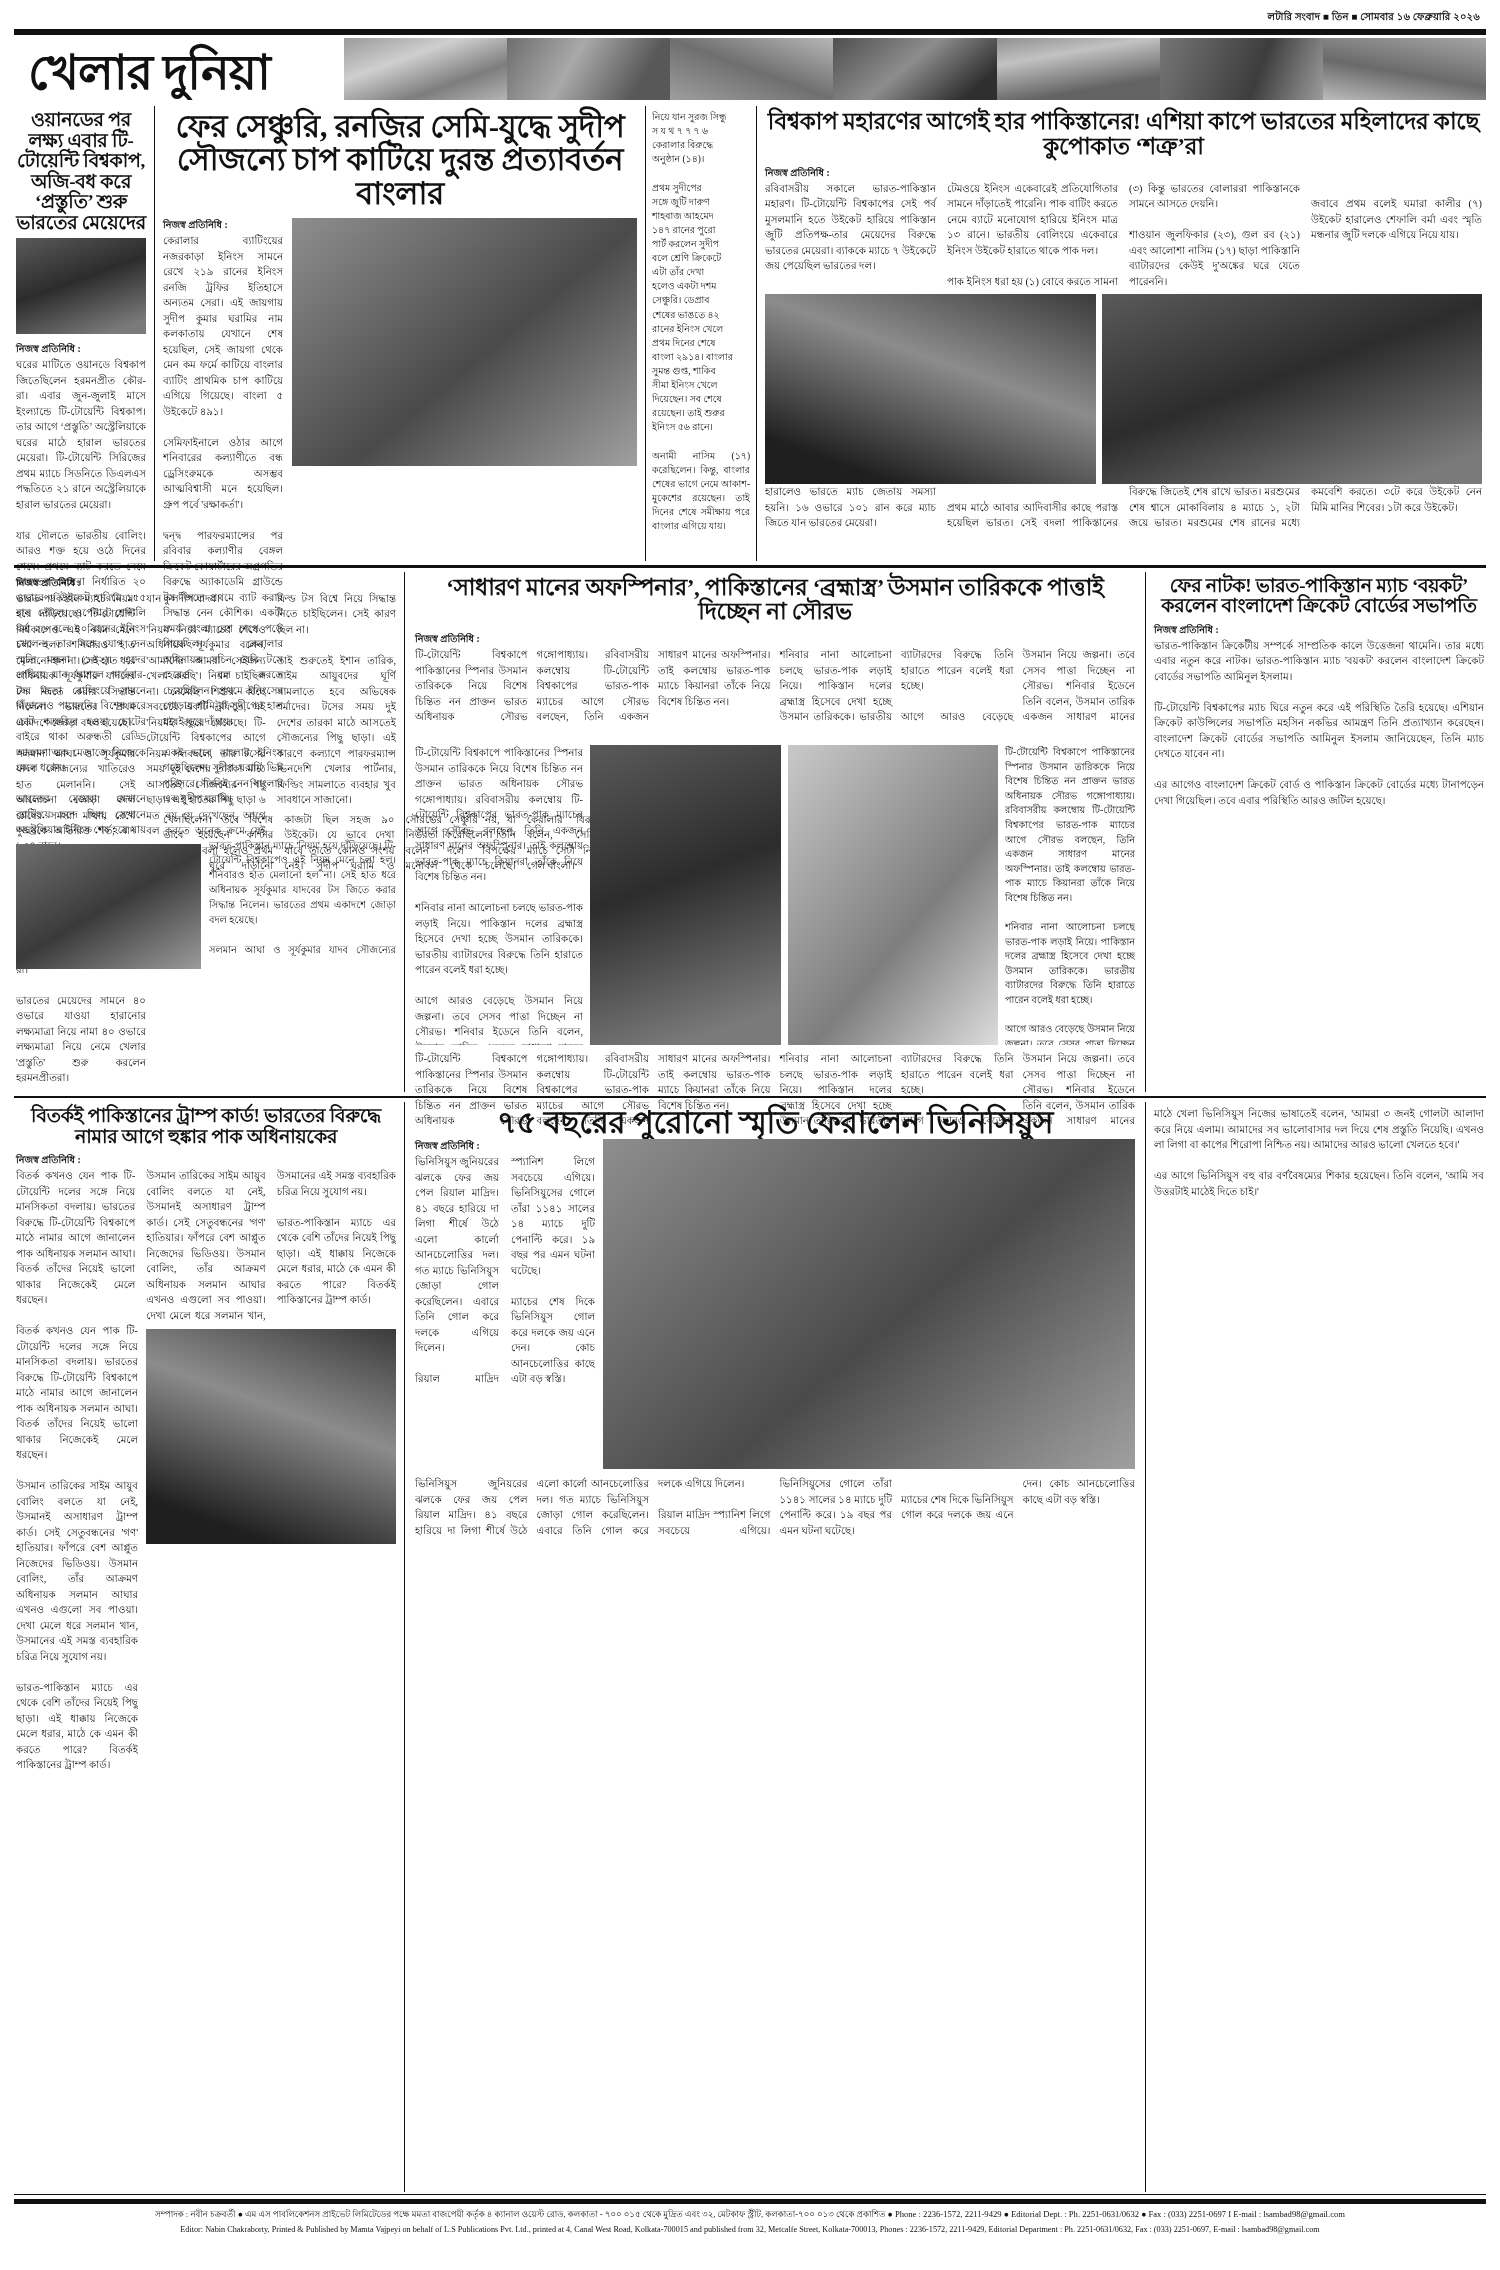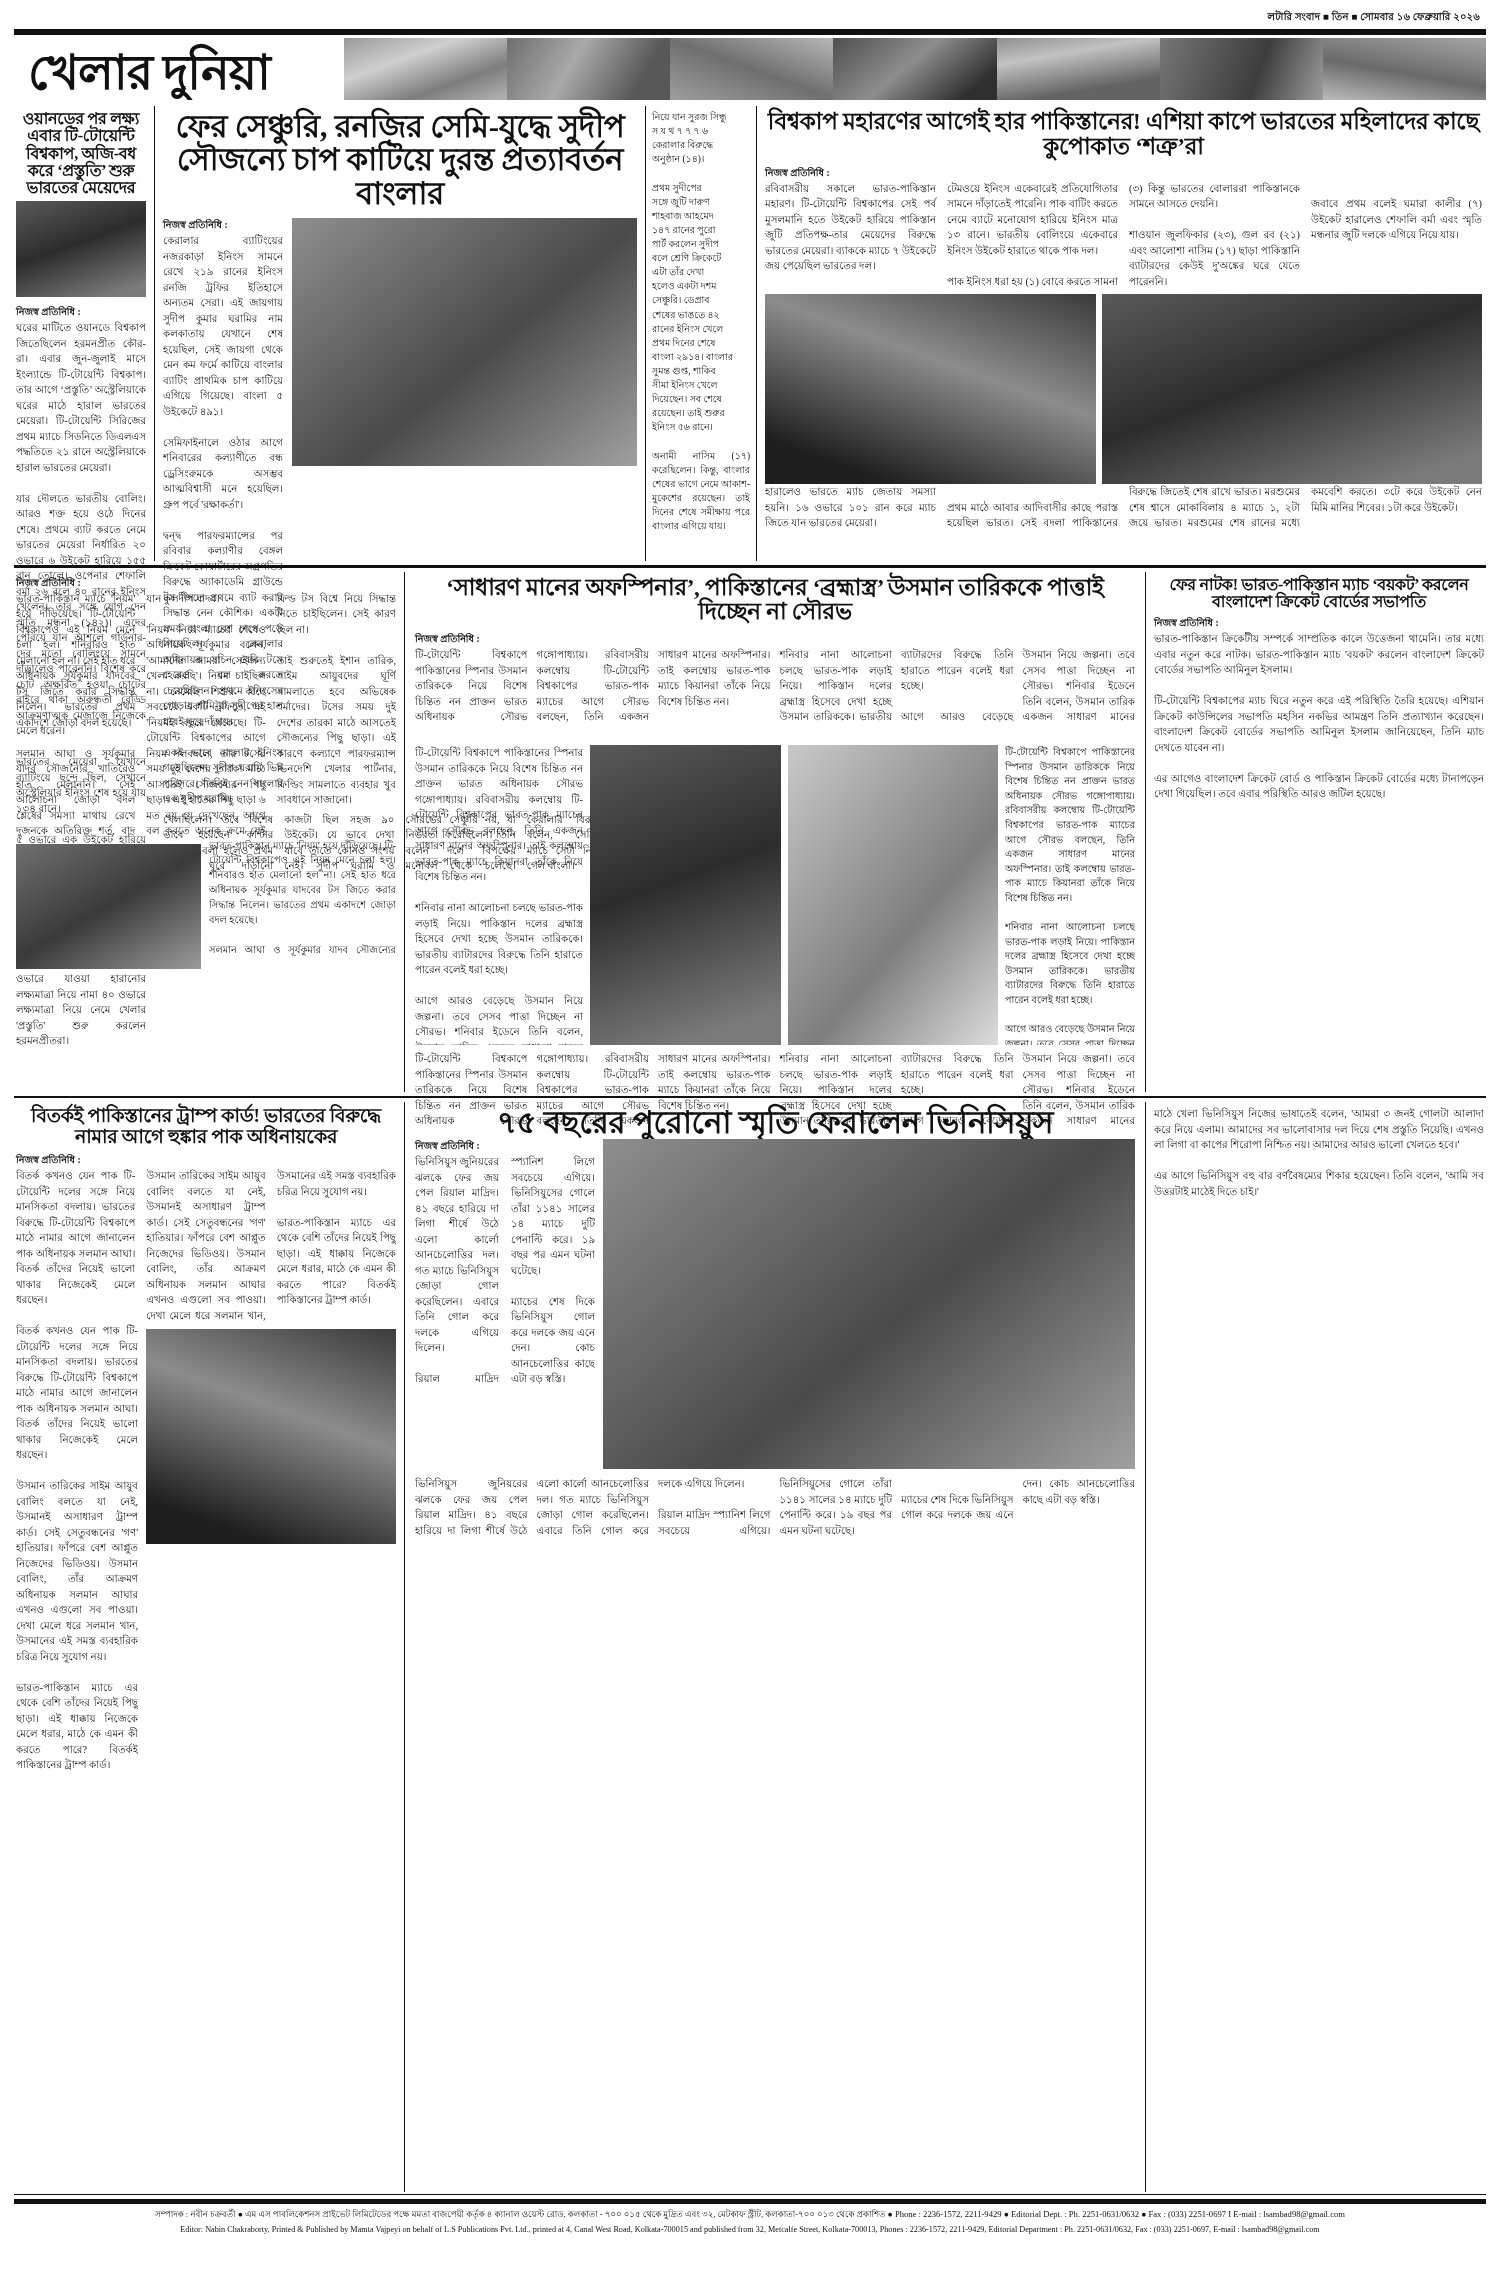--- a/index.html
+++ b/index.html
@@ -44,21 +44,21 @@
 
   
   .bn { font-family:"Liberation Serif","DejaVu Serif",serif; }
   .body-col { font-size: 10.2px; line-height: 1.52; text-align: justify; }
   .byline { font-size: 9.6px; font-weight:700; }
 
   .hl { font-weight: 900; line-height: 1.08; text-align:center; letter-spacing:-.3px; }
   .hl-xl { font-size: 31px; }
   .hl-lg { font-size: 23px; }
   .hl-md { font-size: 19px; }
-  .hl-sm { font-size: 16px; }
+  .hl-sm { font-size: 19px; }
 
   .photo { background:#cfcfcf; position:relative; overflow:hidden; }
   .photo.dark  { background: linear-gradient(160deg,#5a5a5a,#2c2c2c 45%,#7a7a7a 90%); }
   .photo.mid   { background: linear-gradient(140deg,#8e8e8e,#4a4a4a 55%,#a0a0a0); }
   .photo.light { background: linear-gradient(130deg,#c9c9c9,#7e7e7e 60%,#ddd); }
   .photo.crowd { background: linear-gradient(200deg,#3b3b3b,#8c8c8c 40%,#1f1f1f 85%); }
   .photo.green { background: linear-gradient(150deg,#707070,#3a3a3a 50%,#9b9b9b); }
 
   .vrule { width:1px; background:#111; }
   .hrule { height:1px; background:#111; }

